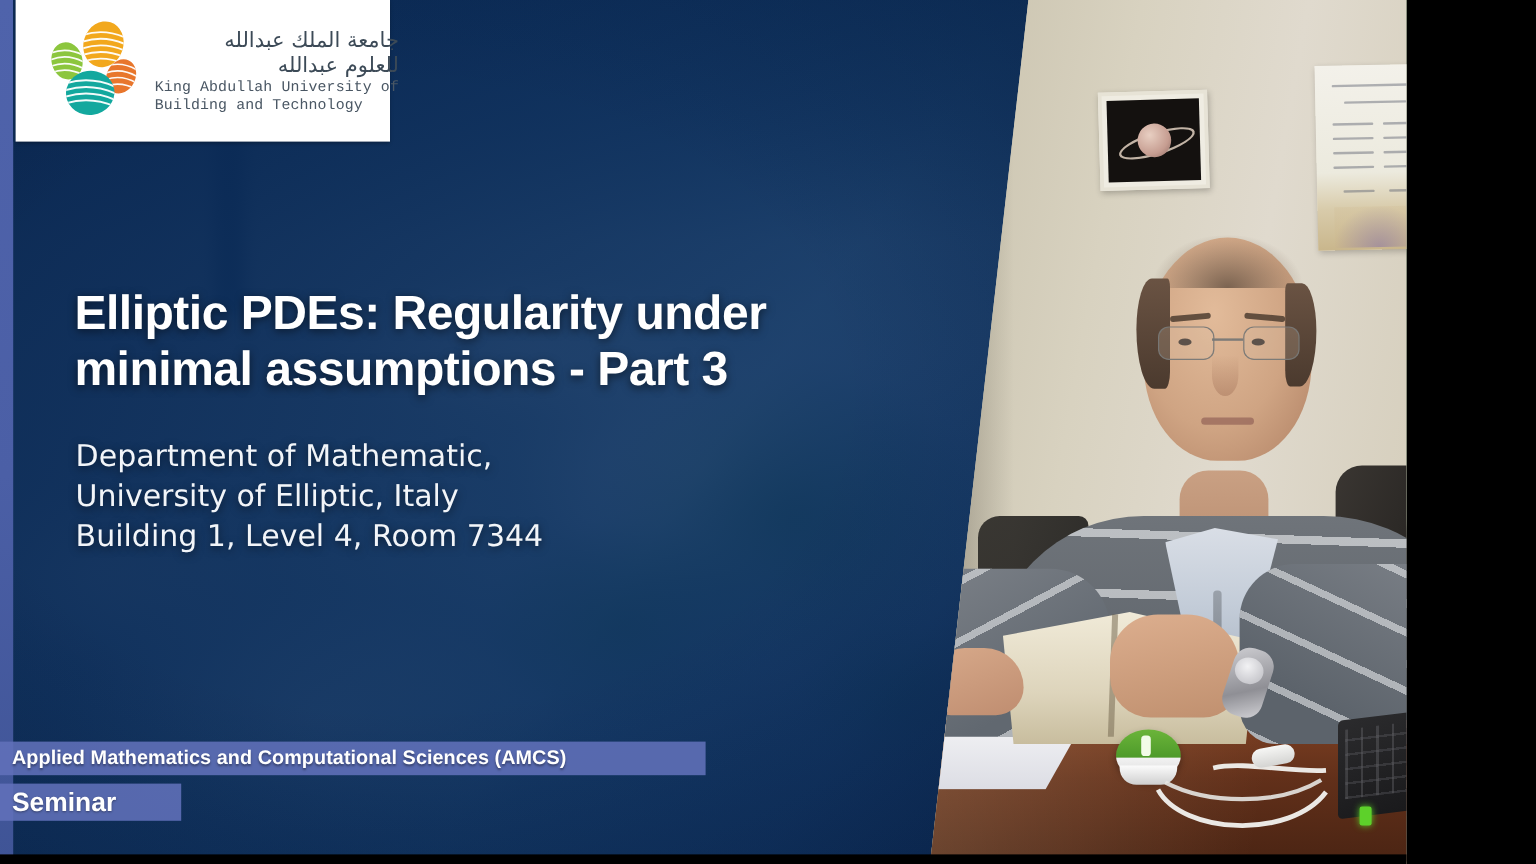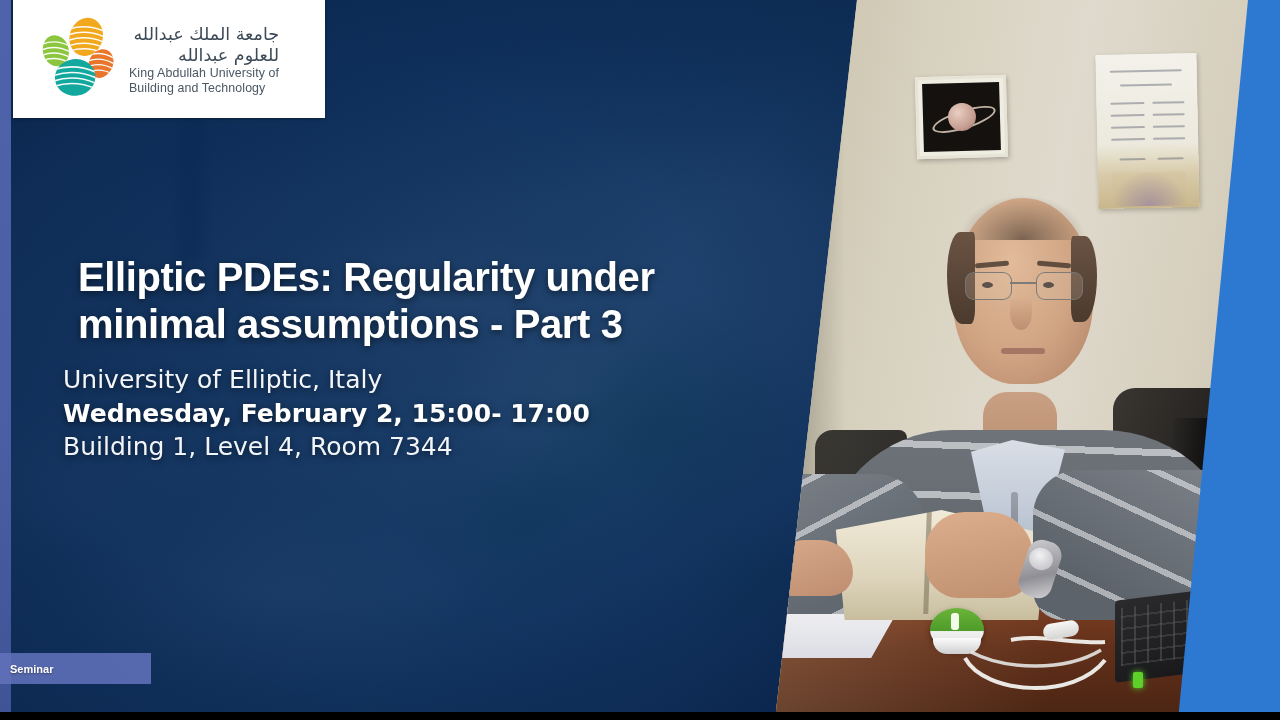--- a/index.html
+++ b/index.html
@@ -3,21 +3,21 @@
 <meta charset="utf-8">
 <title>KAUST AMCS Seminar Slide</title>
 <style>
   html,body{margin:0;padding:0;background:#000;}
   body{
     font-family:"Liberation Sans", sans-serif;
     -webkit-font-smoothing:antialiased;
   }
   #stage{
     position:relative;
-    width:1280px;height:720px;
+    width:1172px;height:720px;
     overflow:hidden;
     background:#14532d;
   }
 
   
   #slide-panel{
     position:absolute;left:0;top:0;width:880px;height:720px;
     overflow:hidden;
   }
 
@@ -103,32 +103,32 @@
   #logo-wordmark{
     margin-left:6px;display:flex;flex-direction:column;justify-content:center;
     padding-top:2px;
   }
   .ar-line{
     font-family:"DejaVu Sans", sans-serif;
     font-size:17.5px;line-height:21px;color:#3c4a57;
     direction:rtl;text-align:right;letter-spacing:.2px;white-space:nowrap;
   }
   .en-line{
-    font-family:Liberation Sans, sans-serif;
+    font-family:Liberation Mono, monospace;
     font-size:12.4px;line-height:14.6px;color:#4a5764;letter-spacing:.1px;
     white-space:nowrap;
   }
   .en-line:first-of-type{margin-top:4px;}
 
   
   #title-block{
     position:absolute;left:62px;top:238px;width:690px;z-index:5;
   }
   #seminar-title{
-    margin:16px;
+    margin:0;
     font-family:"Liberation Sans", sans-serif;
     font-weight:700;
     font-size:40px;line-height:47px;
     color:#ffffff;letter-spacing:-.4px;
     text-shadow:0 2px 7px rgba(0,0,0,.55);
   }
   #details-block{
     position:absolute;left:63px;top:363px;width:700px;z-index:5;
   }
   .detail-line{
@@ -152,21 +152,21 @@
     padding-left:10px;letter-spacing:.05px;white-space:nowrap;
     text-shadow:0 1px 2px rgba(0,0,0,.4);
   }
   #banner-type{
     position:absolute;left:0;top:653px;width:151px;height:31px;
     background:rgba(97,113,186,.88);
     display:flex;align-items:center;z-index:9;
   }
   #banner-type span{
     font-family:"Liberation Sans", sans-serif;
-    font-weight:700;font-size:11px;color:#ffffff;
+    font-weight:700;font-size:22px;color:#ffffff;
     padding-left:10px;white-space:nowrap;
     text-shadow:0 1px 2px rgba(0,0,0,.4);
   }
 
   
   #video-panel{
     position:absolute;left:0;top:0;width:1280px;height:720px;
     z-index:10;
     -webkit-clip-path:polygon(857px 0, 1280px 0, 1280px 720px, 775px 720px);
     clip-path:polygon(857px 0, 1280px 0, 1280px 720px, 775px 720px);
@@ -529,25 +529,28 @@
       <div class="en-line">King Abdullah University of</div>
       <div class="en-line">Building and Technology</div>
     </div>
   </div>
 
   <div id="title-block">
     <h1 id="seminar-title">Elliptic PDEs: Regularity under minimal assumptions - Part 3</h1>
   </div>
 
   <div id="details-block">
+    <div class="detail-line">Department of Mathematic,</div>
     <div class="detail-line">University of Elliptic, Italy</div>
-    <div class="detail-line bold">Wednesday, February 2, 15:00- 17:00</div>
     <div class="detail-line">Building 1, Level 4, Room 7344</div>
   </div>
 
+  <div id="banner-dept">
+    <span>Applied Mathematics and Computational Sciences (AMCS)</span>
+  </div>
   <div id="banner-type">
     <span>Seminar</span>
   </div>
 
   <div id="video-panel">
     <div id="video-inner">
       <div class="wall"></div>
       <div class="wall-shadow-left"></div>
 
       <div class="pic-frame">

